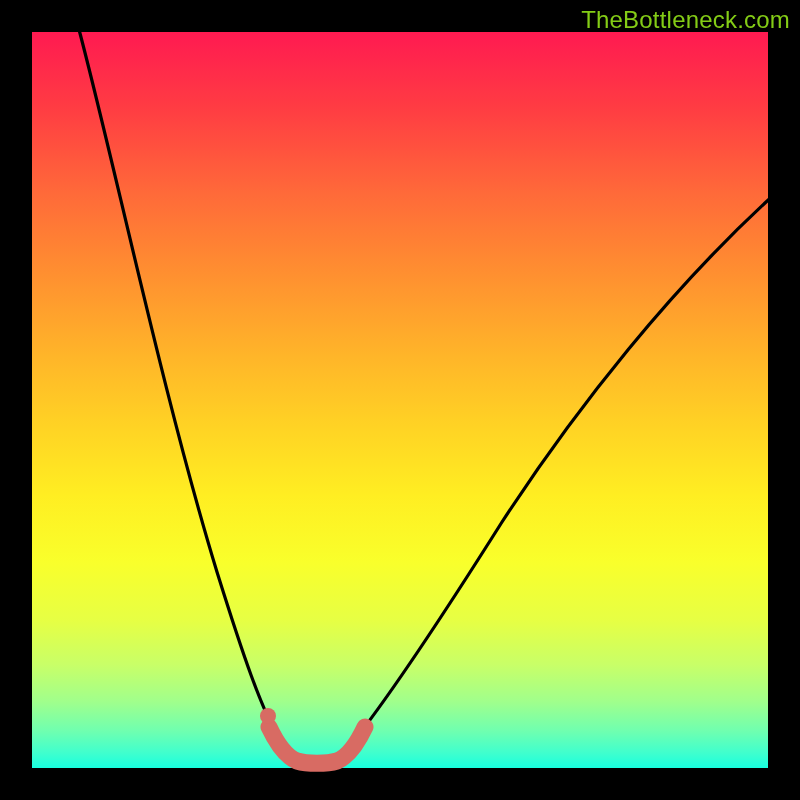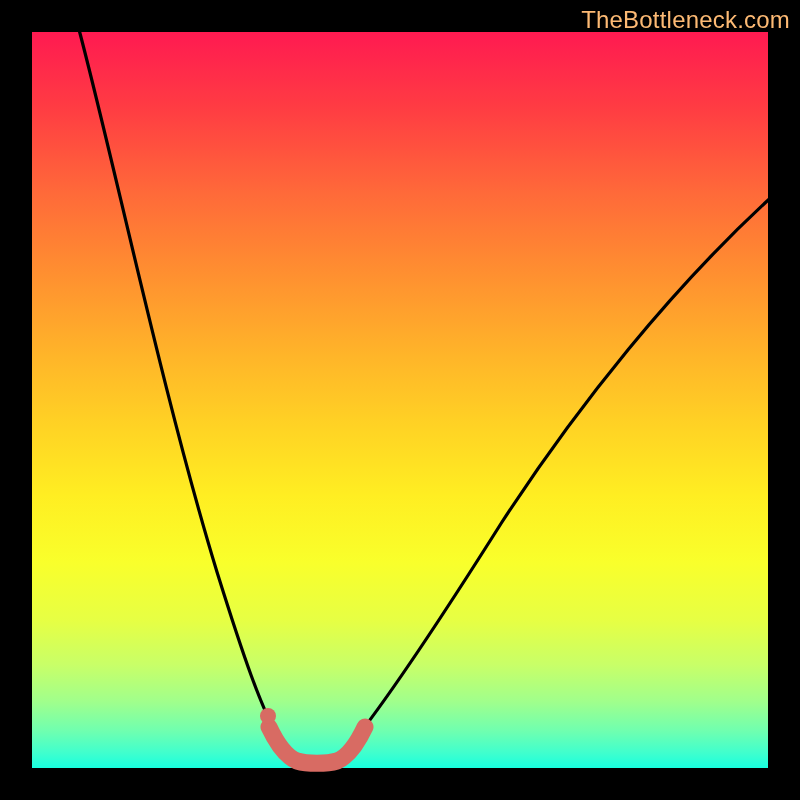--- a/index.html
+++ b/index.html
@@ -39,21 +39,21 @@
       #a0ff8c 91%,
       #6fffb0 95%,
       #3fffce 98%,
       #18ffdf 100%
     );
   }
   .watermark {
     position: absolute;
     top: 6px;
     right: 10px;
-    color: #fdba74;
+    color: #84cc16;
     font-size: 24px;
     font-weight: 500;
     letter-spacing: 0.2px;
     user-select: none;
   }
   svg.curve {
     position: absolute;
     top: 0;
     left: 0;
     width: 736px;

